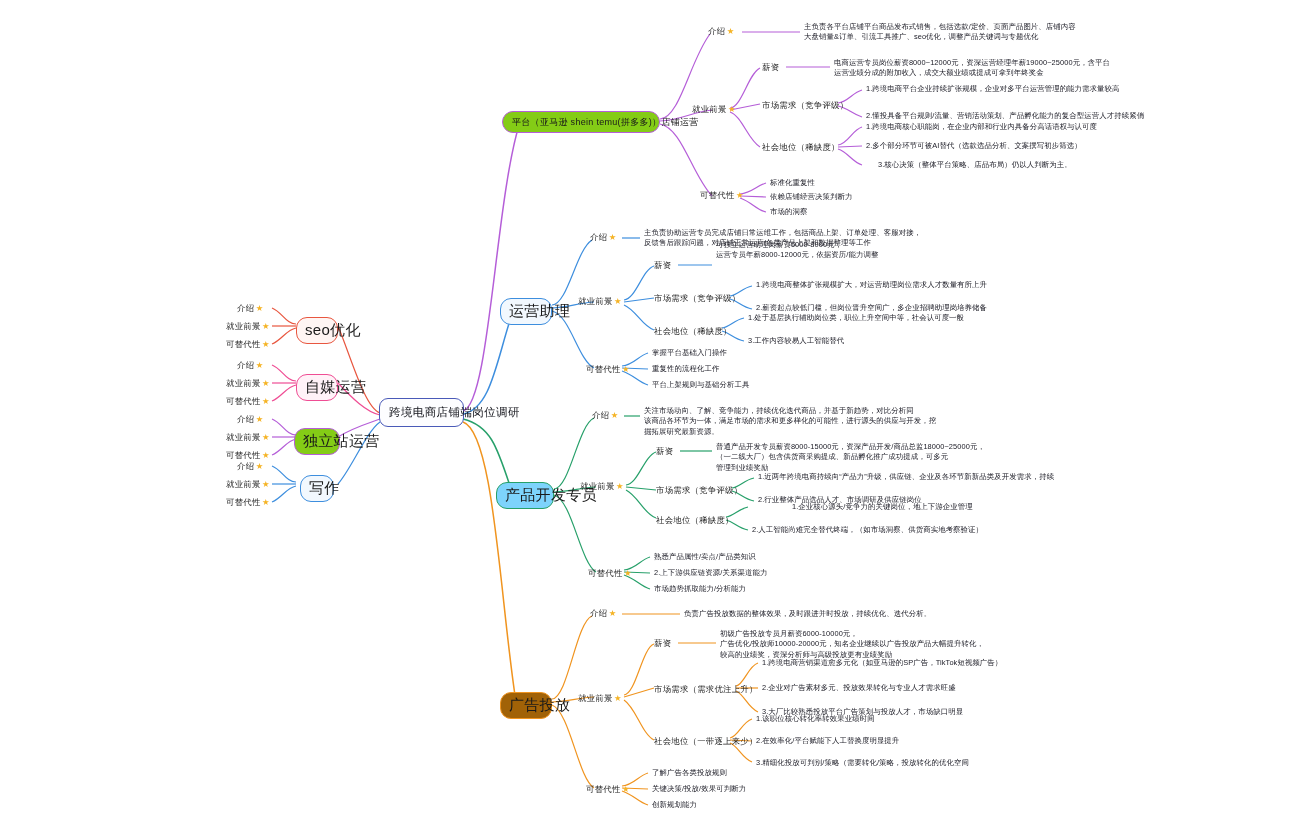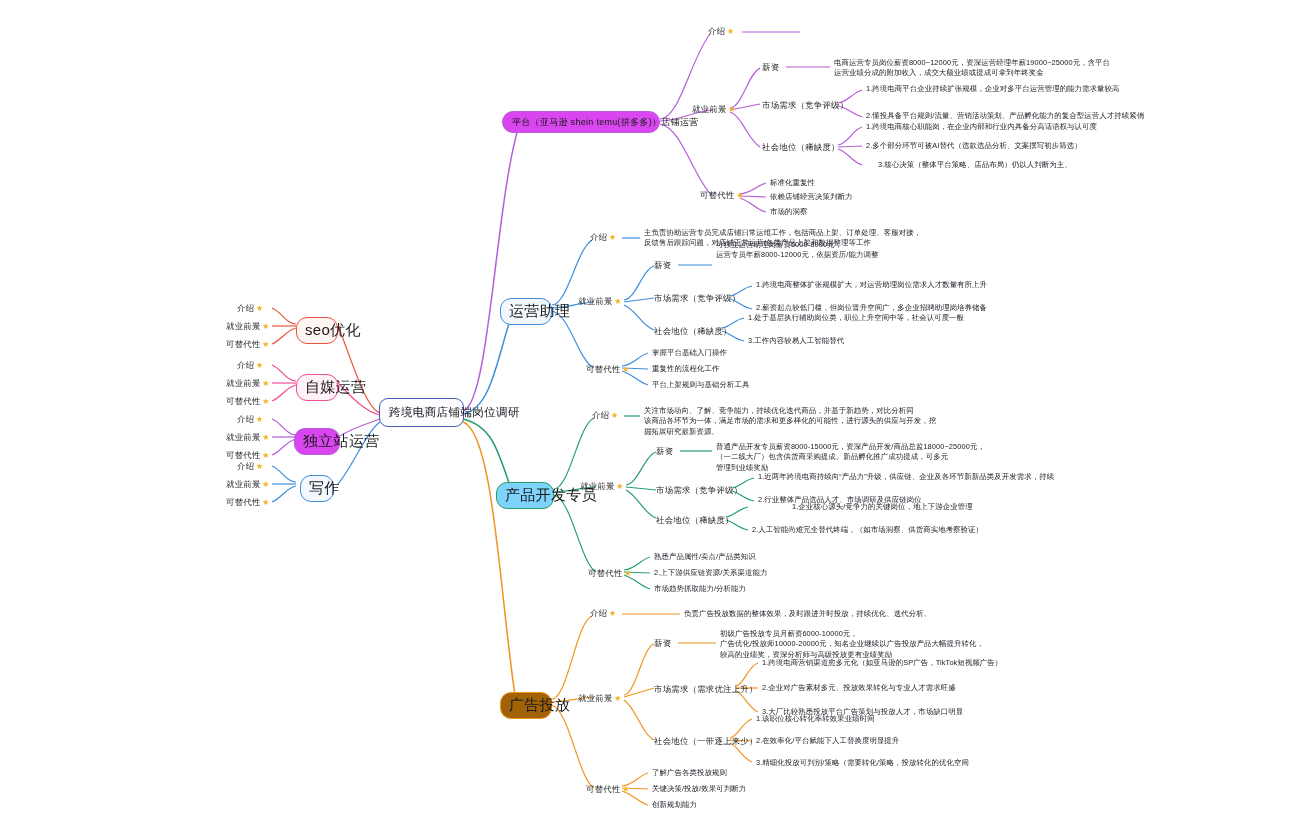--- a/index.html
+++ b/index.html
@@ -22,21 +22,21 @@
   .cap{
     border-radius:11px;border:1.1px solid #999;background:#fff;
     font-size:15px;color:#1a1a1a;padding:3px 8px;text-align:center;
     letter-spacing:.3px;
   }
   .cap.wide{font-size:9px;padding:3.5px 9px;}
 
   
   .c-red   {border-color:#e8563f;background:#fff5f3;}
   .c-pink  {border-color:#ef4d94;background:#fff2f8;}
-  .c-purple{border-color:#b55ed8;background:#d946ef;}
+  .c-purple{border-color:#b55ed8;background:#84cc16;}
   .c-blue  {border-color:#3d8ede;background:#f2f8fe;}
   .c-green {border-color:#27a06a;background:#7dd3fc;}
   .c-orange{border-color:#f0941f;background:#a16207;}
 
   
   .lbl{
     position:absolute;font-size:8.4px;color:#1d1d1d;white-space:nowrap;
     letter-spacing:.25px;line-height:11px;
   }
   .lbl .star{color:#f5b324;font-size:8.4px;margin-left:1.5px;}
@@ -186,20 +186,22 @@
 
   <div class="lbl" style="left:237px;top:461px;"><span>介绍</span><span class="star">★</span></div>
   <div class="lbl" style="left:226px;top:479px;"><span>就业前景</span><span class="star">★</span></div>
   <div class="lbl" style="left:226px;top:497px;"><span>可替代性</span><span class="star">★</span></div>
 
   <div class="node cap wide c-purple" style="left:502px;top:111px;width:158px;">
     <span>平台（亚马逊 shein temu(拼多多)）店铺运营</span>
   </div>
 
   <div class="lbl" style="left:708px;top:26px;"><span>介绍</span><span class="star">★</span></div>
+  <div class="leaf" style="left:804px;top:22px;">主负责各平台店铺平台商品发布式销售，包括选款/定价、页面产品图片、店铺内容
+大盘销量&amp;订单、引流工具推广、seo优化，调整产品关键词与专题优化</div>
 
   <div class="lbl" style="left:692px;top:104px;"><span>就业前景</span><span class="star">★</span></div>
 
   <div class="lbl" style="left:762px;top:62px;"><span>薪资</span></div>
   <div class="leaf" style="left:834px;top:58px;">电商运营专员岗位薪资8000~12000元，资深运营经理年薪19000~25000元，含平台
 运营业绩分成的附加收入，成交大额业绩或提成可拿到年终奖金</div>
 
   <div class="lbl" style="left:762px;top:100px;"><span>市场需求（竞争评级）</span></div>
   <div class="leaf" style="left:866px;top:84px;width:420px;">1.跨境电商平台企业持续扩张规模，企业对多平台运营管理的能力需求量较高</div>
   <div class="leaf" style="left:866px;top:111px;width:420px;">2.懂投具备平台规则/流量、营销活动策划、产品孵化能力的复合型运营人才持续紧俏</div>

